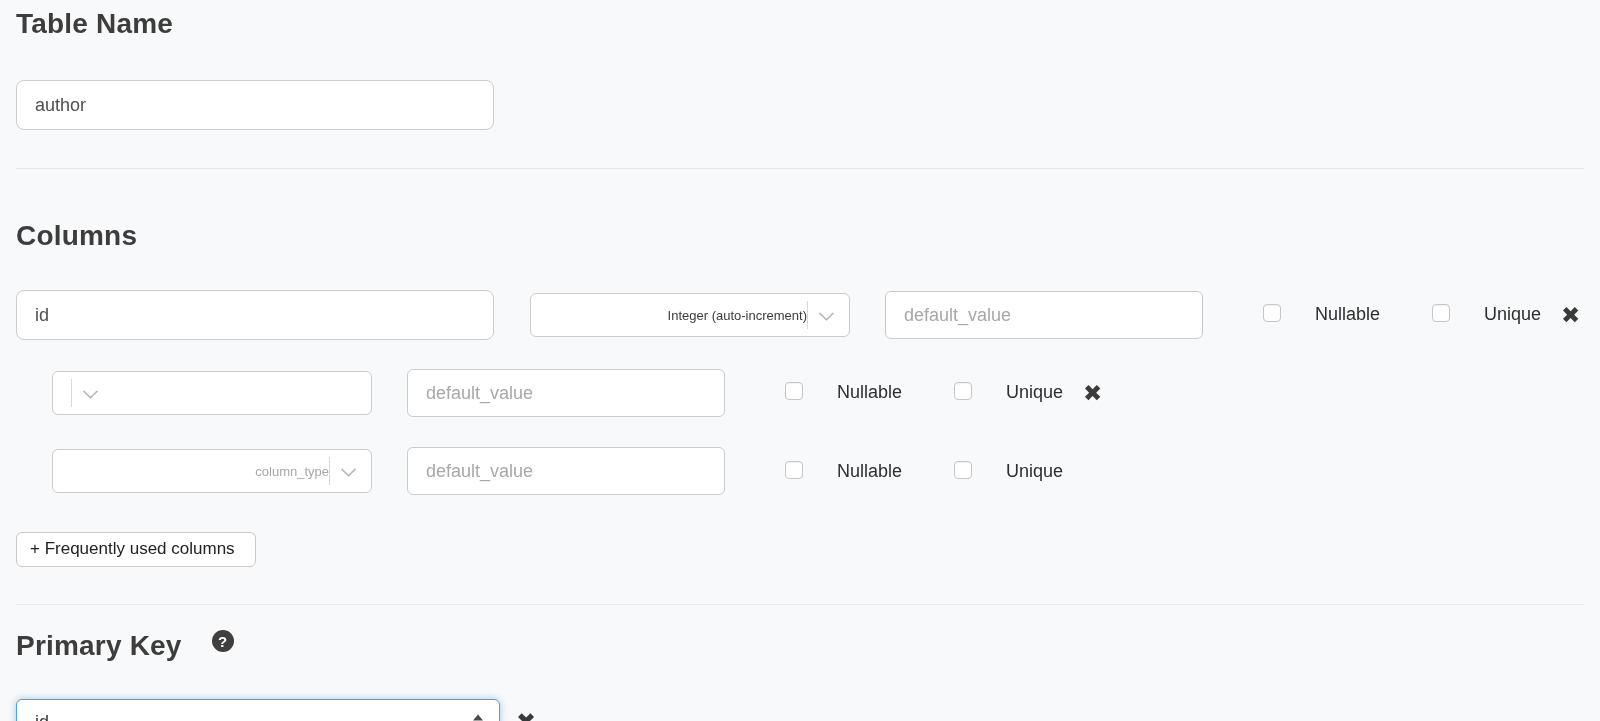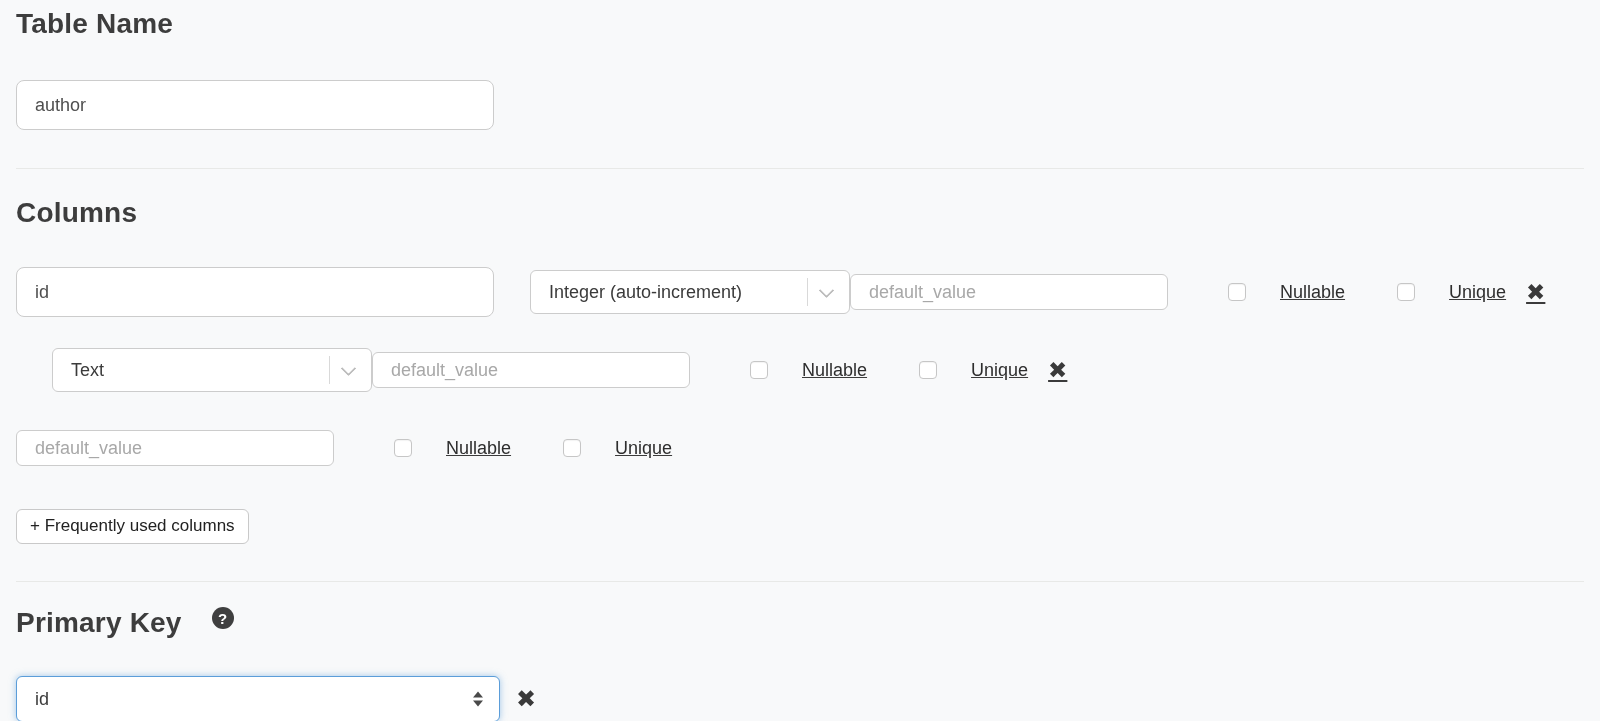--- a/index.html
+++ b/index.html
@@ -40,21 +40,21 @@
     height: 50px;
     margin-top: 40px;
   }
 
   .divider {
     border: none;
     border-top: 1px solid #e8e9e7;
     margin: 38px 0 0 0;
   }
 
-  .columns-heading { margin-top: 28px; }
+  .columns-heading { margin-top: 51px; }
 
   .col-row {
     display: flex;
     align-items: center;
     margin-top: 28px;
     height: 50px;
   }
   .col-row.first { margin-top: 38px; }
 
   .col-name-input { width: 478px; height: 50px; }
@@ -66,24 +66,25 @@
     background: #fff;
     border: 1px solid #ccc;
     border-radius: 6px;
     display: flex;
     align-items: center;
     padding-left: 18px;
     cursor: pointer;
   }
   .type-label {
     flex: 1;
-    font-size: 18px;
+    font-size: 13px;
     color: #3b3b3b;
     white-space: nowrap;
     overflow: hidden;
+    text-align: right;
   }
   .type-label.is-placeholder { color: #a8a8a8; }
   .type-divider {
     width: 1px;
     height: 28px;
     background: #d9d9d9;
     flex: none;
   }
   .chevron {
     flex: none;
@@ -91,25 +92,26 @@
     height: 11px;
     border-right: 2px solid #bcbcbc;
     border-bottom: 2px solid #bcbcbc;
     transform: rotate(45deg);
     margin: -4px 17px 0 13px;
     border-bottom-right-radius: 2px;
   }
 
   .default-input {
     width: 318px;
-    height: 36px;
-    border-radius: 6px;
-  }
-
-  .checks { display: flex; align-items: center; margin-left: 60px; text-decoration: underline; }
+    height: 48px;
+    margin-left: 35px;
+    border-radius: 6px;
+  }
+
+  .checks { display: flex; align-items: flex-start; margin-left: 60px; }
   .checkbox {
     width: 18px;
     height: 18px;
     flex: none;
     background: #fff;
     border: 1px solid #c6c6c6;
     border-radius: 4px;
     box-shadow: inset 0 1px 1px rgba(0,0,0,0.05);
     cursor: pointer;
   }
@@ -124,21 +126,21 @@
     cursor: pointer;
     user-select: none;
   }
 
   .freq-button {
     display: inline-block;
     margin-top: 36px;
     background: #fff;
     border: 1px solid #c9c9c9;
     border-radius: 6px;
-    padding: 6px 13px 7px 13px;
+    padding: 6px 20px 7px 13px;
     font-size: 17px;
     color: #222;
     font-family: "Liberation Sans", sans-serif;
     cursor: pointer;
   }
 
   .divider-2 { margin-top: 37px; }
 
   .pk-heading-row {
     display: flex;
@@ -230,36 +232,40 @@
       <span class="check-label">Nullable</span>
       <span class="checkbox second"></span>
       <span class="check-label">Unique</span>
       <span class="remove-x">✖</span>
     </div>
   </div>
 
   
   <div class="col-row">
     <div class="type-select">
-      <span class="type-label">Text</span>
       <span class="type-divider"></span>
       <span class="chevron"></span>
     </div>
     <input class="text-input default-input" type="text" placeholder="default_value" style="">
     <div class="checks">
       <span class="checkbox"></span>
       <span class="check-label">Nullable</span>
       <span class="checkbox second"></span>
       <span class="check-label">Unique</span>
       <span class="remove-x">✖</span>
     </div>
   </div>
 
   
   <div class="col-row">
+    <div class="type-select">
+      <span class="type-label is-placeholder">column_type</span>
+      <span class="type-divider"></span>
+      <span class="chevron"></span>
+    </div>
     <input class="text-input default-input" type="text" placeholder="default_value" style="">
     <div class="checks">
       <span class="checkbox"></span>
       <span class="check-label">Nullable</span>
       <span class="checkbox second"></span>
       <span class="check-label">Unique</span>
     </div>
   </div>
 
   <button class="freq-button">+ Frequently used columns</button>

